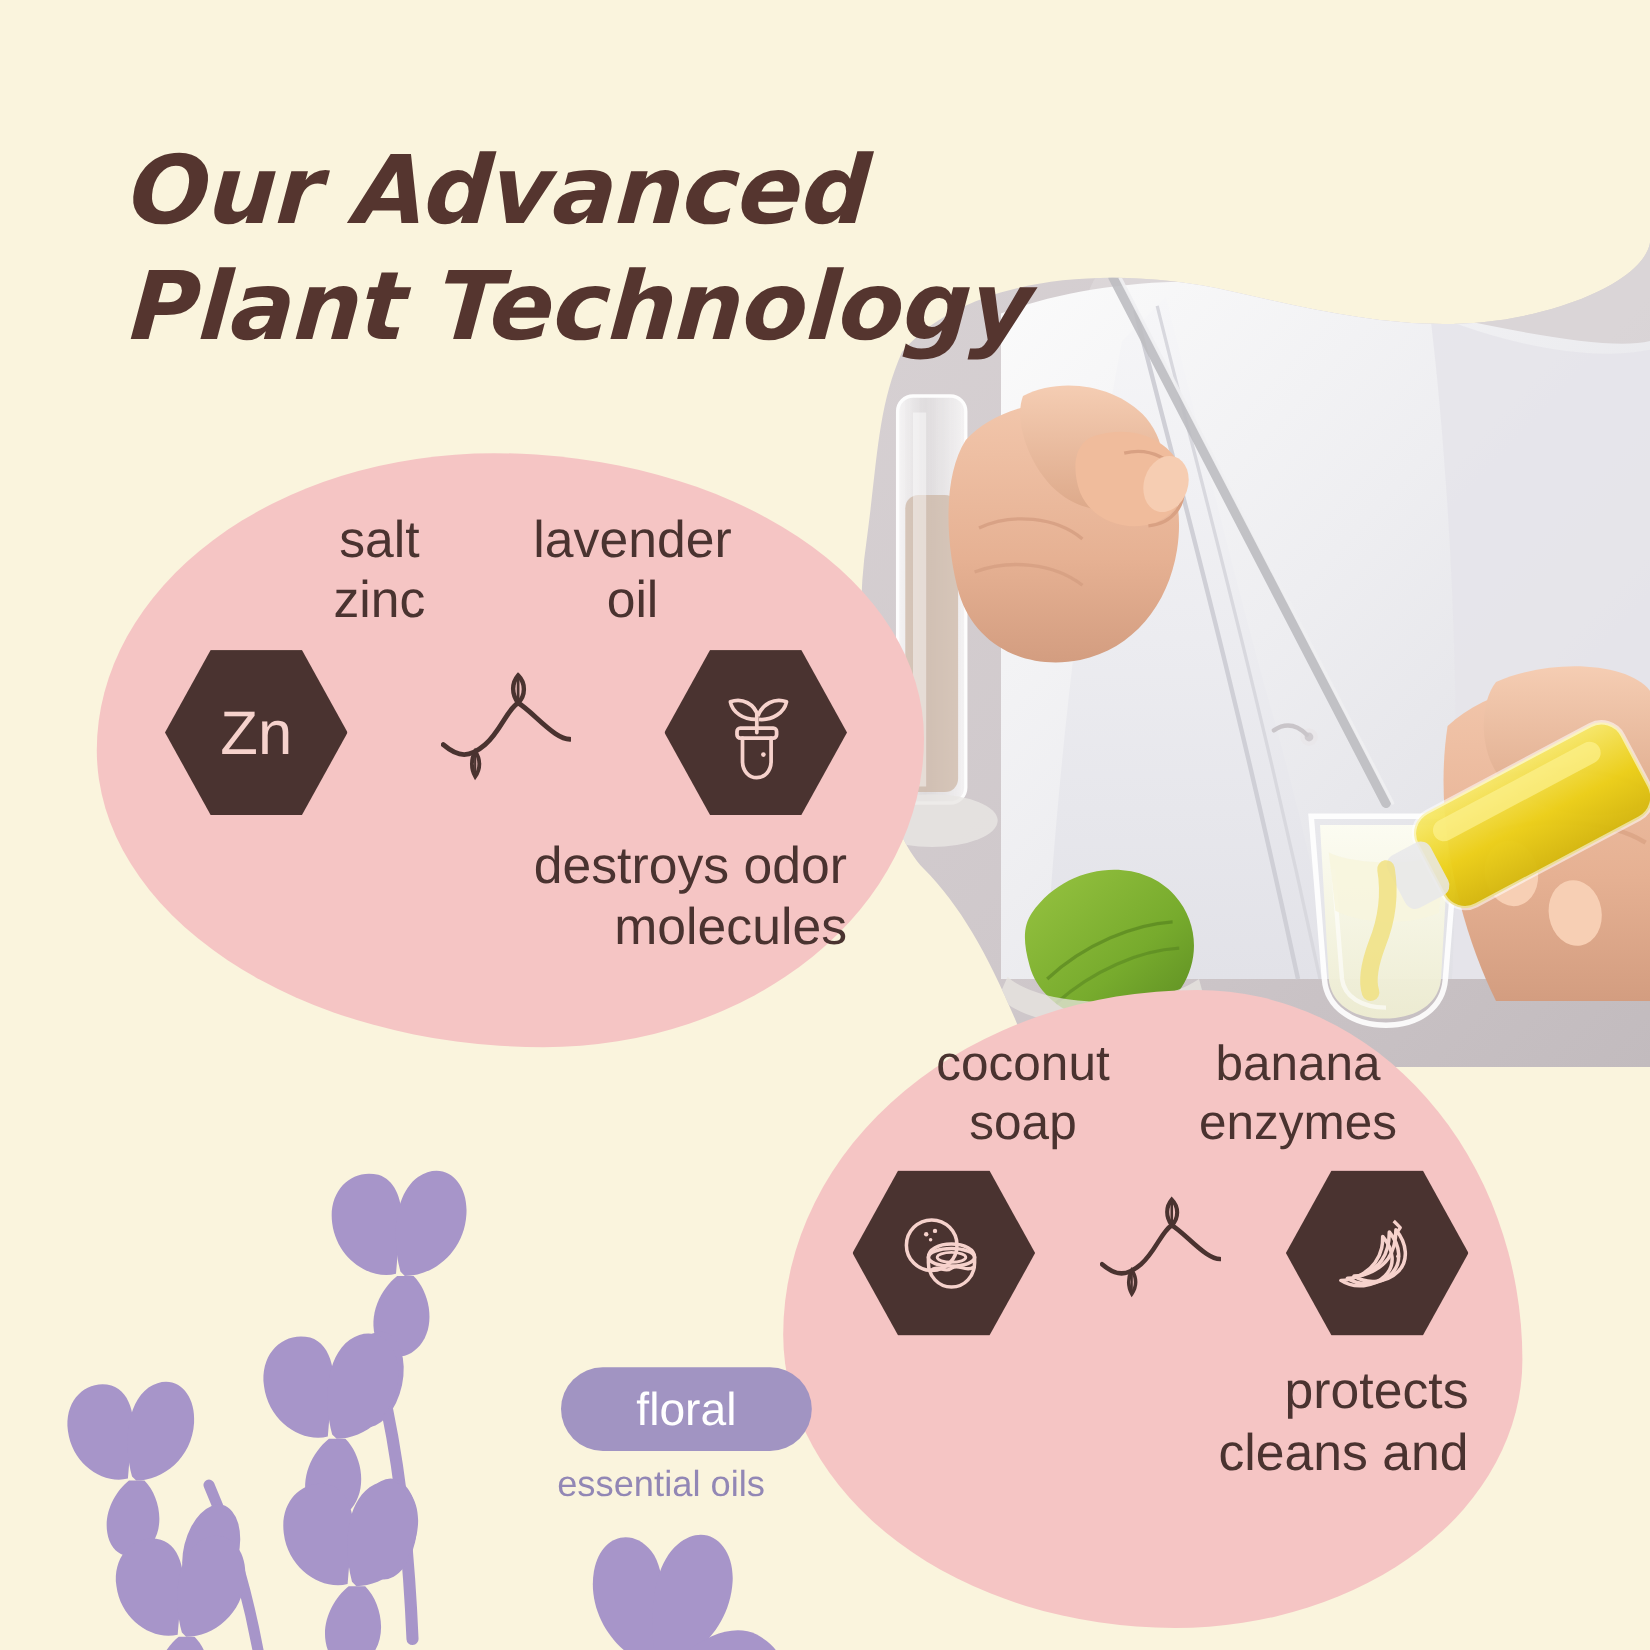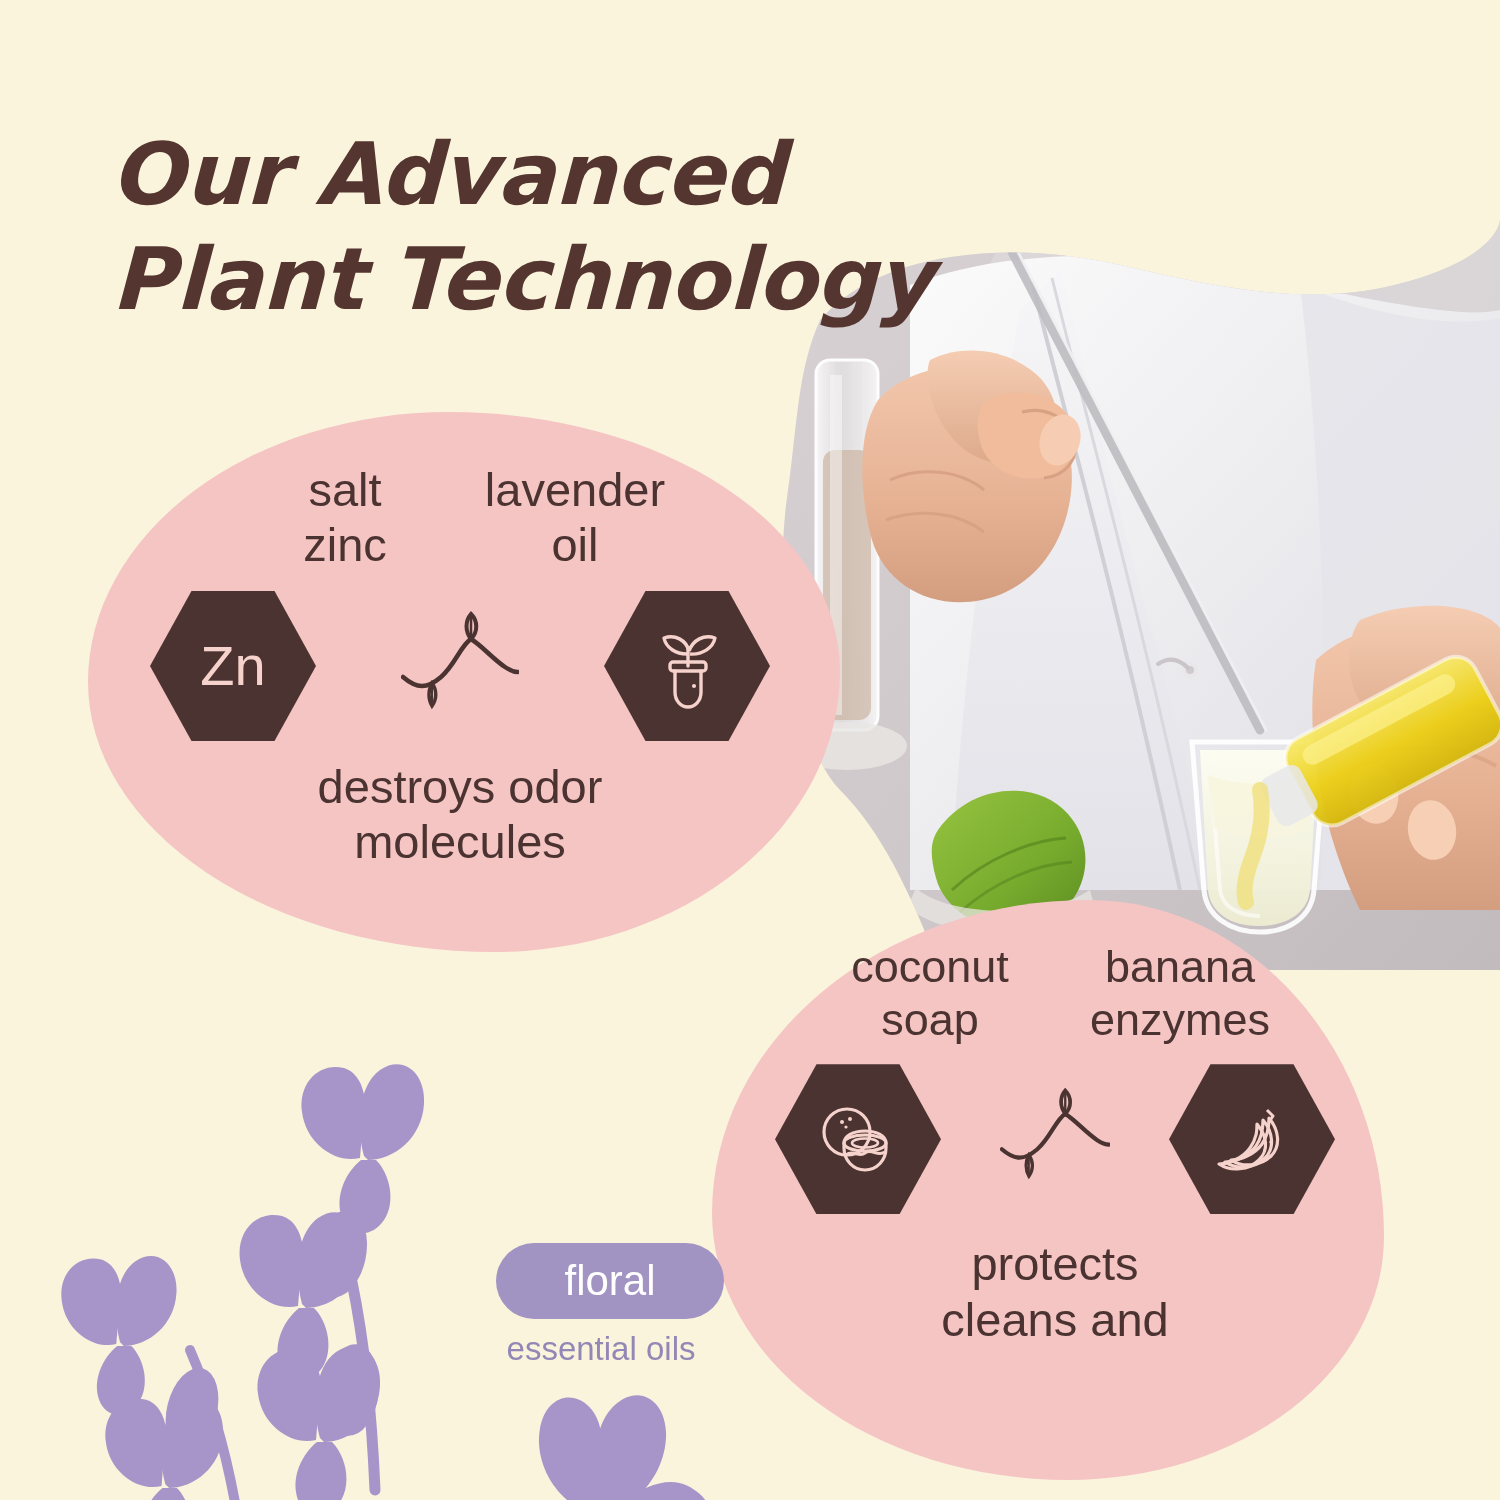--- a/index.html
+++ b/index.html
@@ -108,20 +108,21 @@
   }
   .hex svg { display:block; }
   .connector { flex: 0 0 auto; width: 118px; height: 110px; }
   .card-2 .connector { width: 110px; }
 
   .tagline {
     margin-top: 18px;
     font-size: 47px;
     line-height: 1.18;
     color: #4A3330;
+    text-align: right;
   }
   .card-2 .tagline { font-size: 47px; margin-top: 22px; }
   .tagline span { display:block; }
 
   
   .lavender {
     position: absolute;
     left: 40px; top: 1020px;
     width: 660px; height: 490px;
     pointer-events: none;
@@ -129,21 +130,21 @@
   .lav-br {
     position: absolute;
     left: 520px; top: 1370px;
     width: 230px; height: 140px;
     pointer-events: none;
   }
 
   
   .pill {
     position: absolute;
-    left: 496px; top: 1243px;
+    left: 510px; top: 1243px;
     width: 228px; height: 76px;
     background: #A194C2;
     border-radius: 40px;
     display: flex; align-items: center; justify-content: center;
   }
   .pill-label {
     color: #FFFFFF;
     font-size: 42px;
     font-weight: 400;
     line-height: 1;

